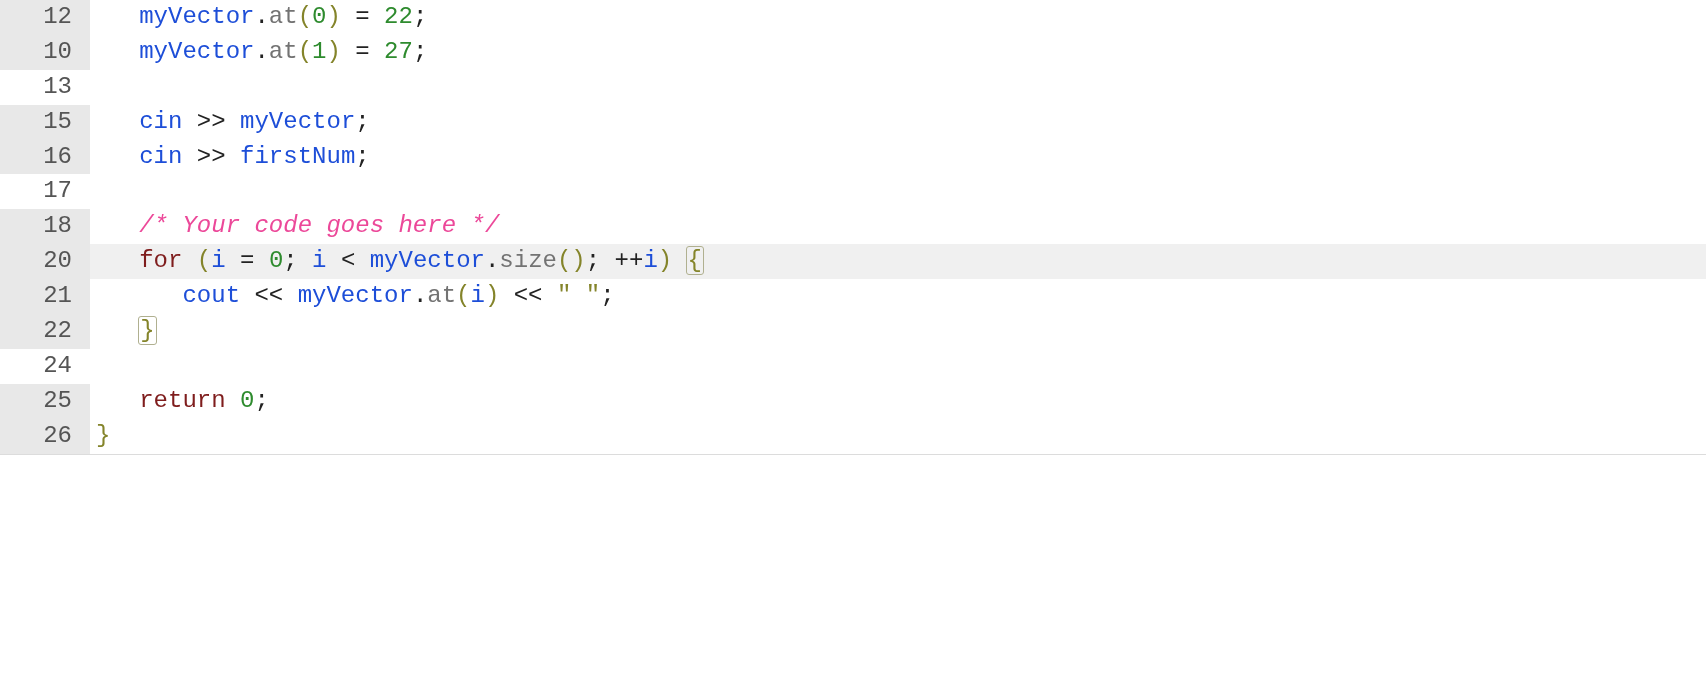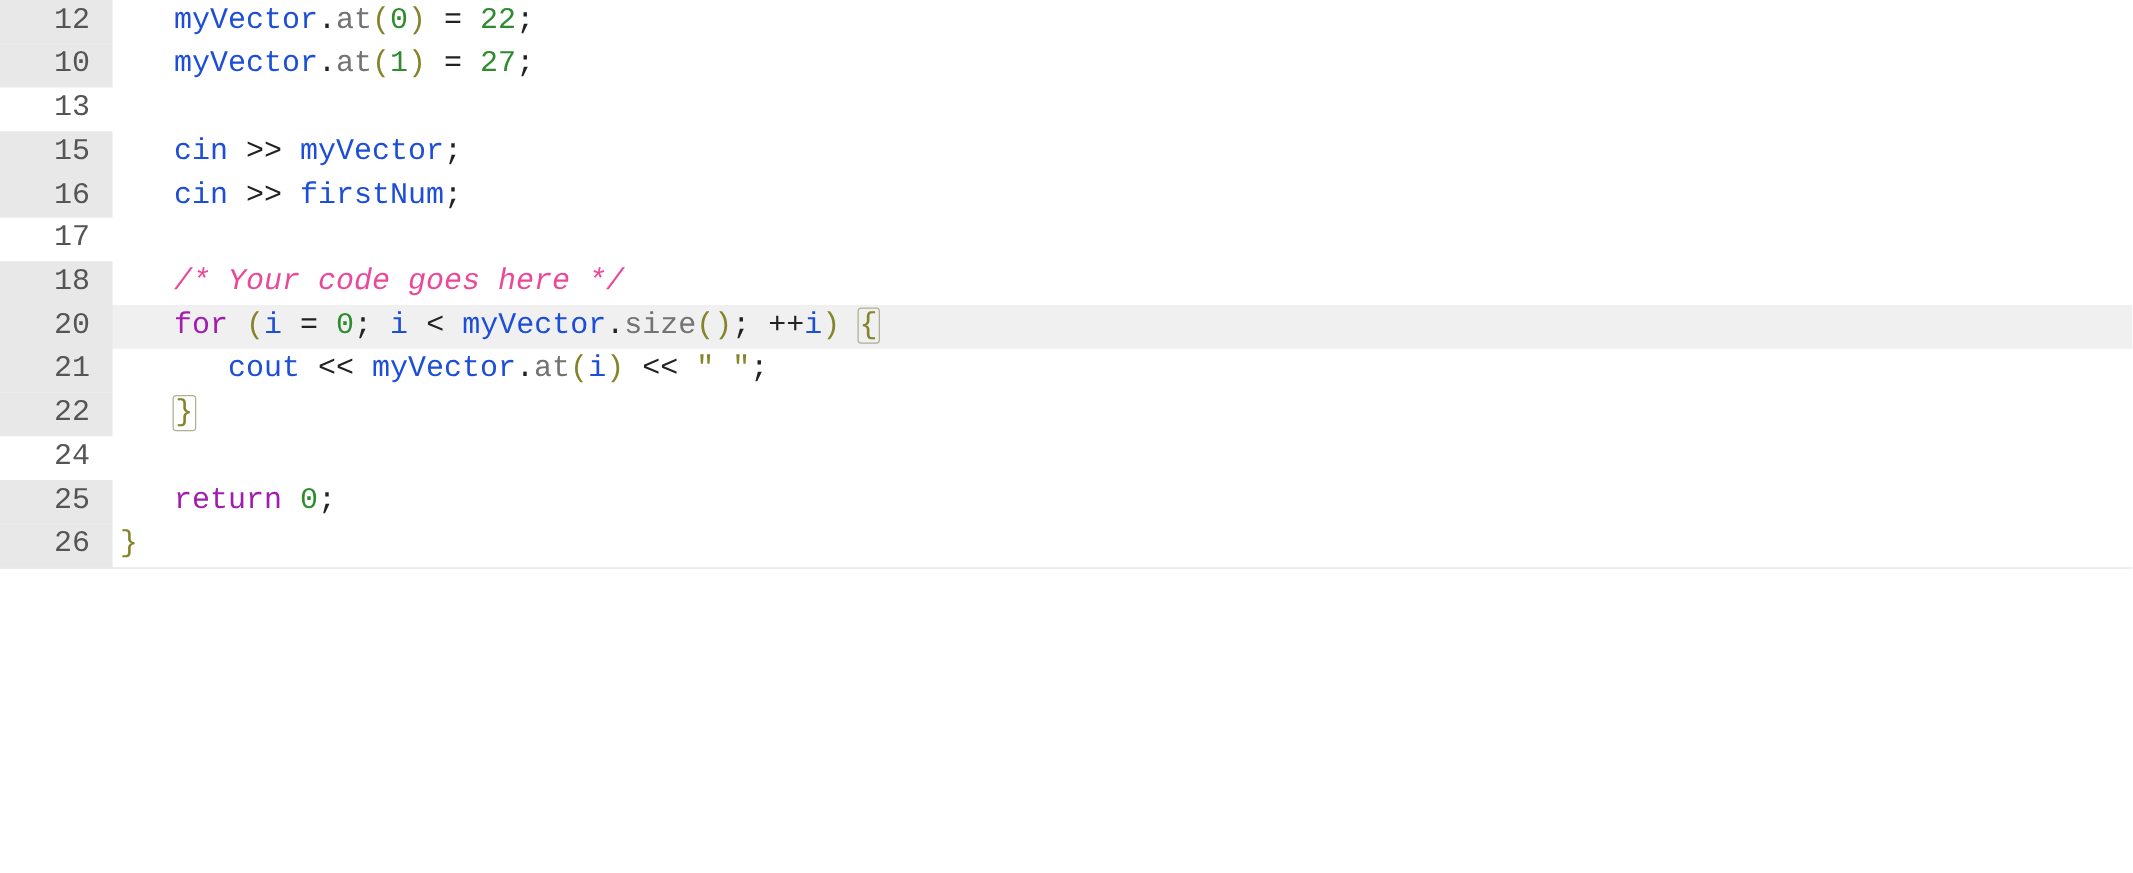--- a/index.html
+++ b/index.html
@@ -40,21 +40,21 @@
     flex: 1 1 auto;
     white-space: pre;
     padding-left: 6px;
     color: #222222;
   }
   
   .tk-ident   { color: #1d4ed8; }
   .tk-punct   { color: #222222; }
   .tk-paren   { color: #84842a; }      
   .tk-num     { color: #2e8b2e; }      
-  .tk-kw      { color: #a21caf; }      
+  .tk-kw      { color: #7f1d1d; }      
   .tk-op      { color: #222222; }
   .tk-comment { color: #ec4899; font-style: italic; }
   .tk-string  { color: #84842a; }      
   .tk-method  { color: #737373; }
   .bracket-match {
     border: 1px solid #b0b090;
     border-radius: 3px;
     padding: 0 1px;
     margin: 0 -1px;
   }

